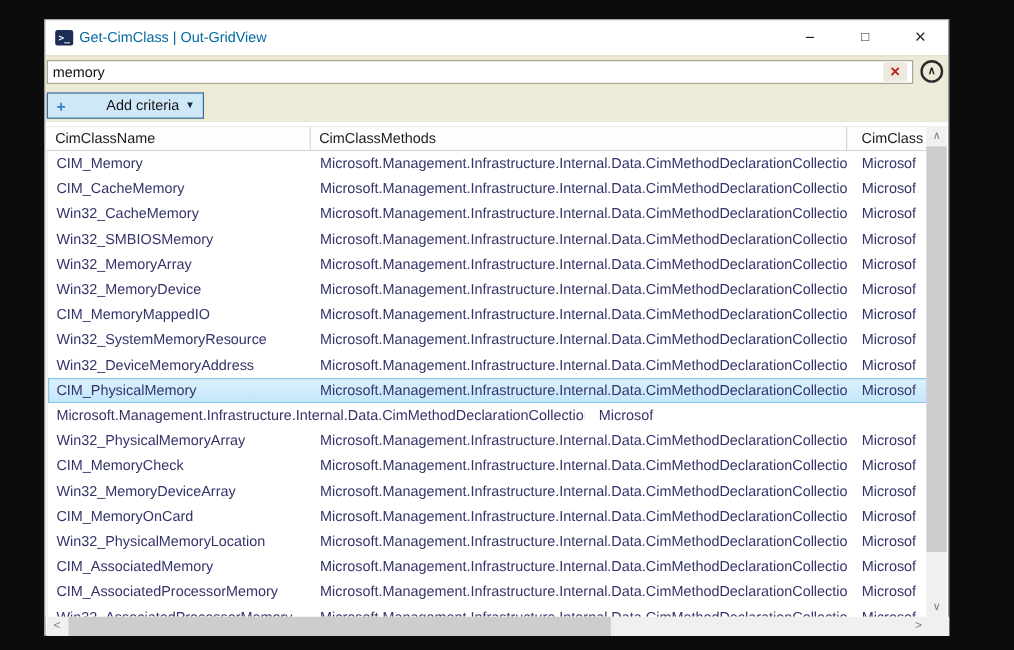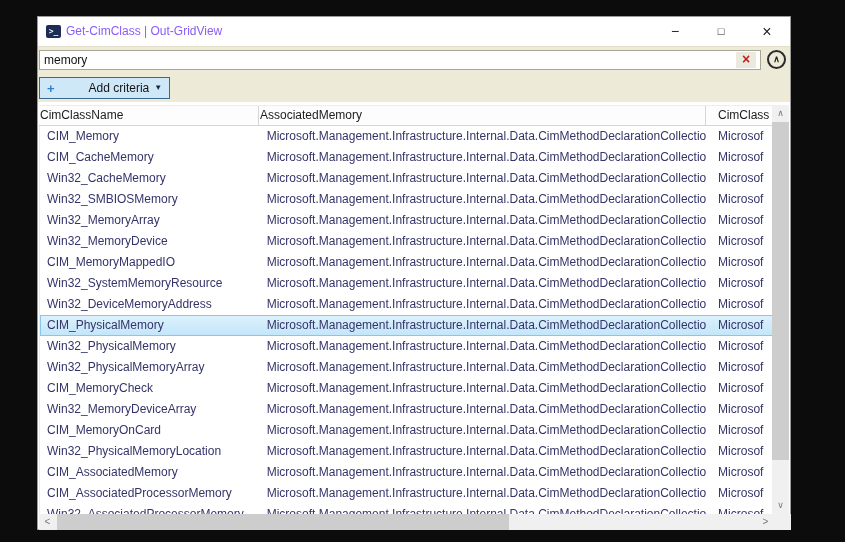--- a/index.html
+++ b/index.html
@@ -12,21 +12,21 @@
   }
 
   
   .titlebar { position:absolute; left:0; top:0; width:100%; height:29px; background:#ffffff; }
   .ps-icon {
     position:absolute; left:8px; top:8px; width:15px; height:13px;
     background:#1d2c55; border-radius:2px; color:#eaf2ff;
     font-size:8px; font-weight:bold; line-height:13px; text-align:center;
     font-family:"DejaVu Sans Mono", monospace;
   }
-  .title-text { position:absolute; left:28px; top:7px; font-size:12px; color:#8b5cf6; white-space:nowrap; }
+  .title-text { position:absolute; left:28px; top:7px; font-size:12px; color:#0369a1; white-space:nowrap; }
   .caption-btn {
     position:absolute; top:0; width:46px; height:29px; text-align:center;
     line-height:29px; color:#222; font-size:13px;
   }
   .btn-min { right:92px; font-size:14px; }
   .btn-max { right:46px; font-size:11px; }
   .btn-close { right:0; font-size:16px; }
 
   
   .filterpanel { position:absolute; left:0; top:29px; width:100%; height:56px; background:#eeead8; border-top:1px solid #e2decb; }
@@ -54,21 +54,21 @@
   .add-label { color:#141414; font-size:12px;margin-left:29px; }
   .add-caret { color:#16293a; font-size:8px; line-height:1; }
 
   
   .gridarea { position:absolute; left:0; top:85px; width:100%; height:412px; background:#ffffff; }
   .grid-header {
     position:absolute; left:1px; top:3px; width:734px; height:21px;
     display:flex; background:#fdfdfd; border-bottom:1px solid #d6d6d6; border-top:1px solid #ededed;
   }
   .hcell {
-    font-size:12px; color:#1c1c1c; line-height:19px; padding-left:1px;
+    font-size:12px; color:#1c1c1c; line-height:19px; padding-left:7px;
     border-right:1px solid #d6d6d6; white-space:nowrap; overflow:hidden;
   }
   .hcell.c1 { width:220px; }
   .hcell.c2 { width:447px; }
   .hcell.c3 { width:67px; border-right:none; padding-left:12px; }
 
   .grid-rows { position:absolute; left:1px; top:24px; width:734px; height:388px; overflow:hidden; border-left:1px solid #ececec; }
   .grid-row { display:flex; height:21px; background:#ffffff;align-items:flex-end; }
   .grid-row.selected {
     background:linear-gradient(#ddf1fd,#c2e6fa);
@@ -116,21 +116,21 @@
     <div class="add-criteria">
       <span class="add-plus">+</span>
       <span class="add-label">Add criteria</span>
       <span class="add-caret">▼</span>
     </div>
   </div>
 
   <div class="gridarea">
     <div class="grid-header">
       <div class="hcell c1">CimClassName</div>
-      <div class="hcell c2">AssociatedMemory</div>
+      <div class="hcell c2">CimClassMethods</div>
       <div class="hcell c3">CimClass</div>
     </div>
 
     <div class="grid-rows">
         <div class="grid-row">
           <div class="cell c1">CIM_Memory</div>
           <div class="cell c2">Microsoft.Management.Infrastructure.Internal.Data.CimMethodDeclarationCollection</div>
           <div class="cell c3">Microsof</div>
         </div>
         <div class="grid-row">
@@ -172,21 +172,20 @@
           <div class="cell c1">Win32_DeviceMemoryAddress</div>
           <div class="cell c2">Microsoft.Management.Infrastructure.Internal.Data.CimMethodDeclarationCollection</div>
           <div class="cell c3">Microsof</div>
         </div>
         <div class="grid-row selected">
           <div class="cell c1">CIM_PhysicalMemory</div>
           <div class="cell c2">Microsoft.Management.Infrastructure.Internal.Data.CimMethodDeclarationCollection</div>
           <div class="cell c3">Microsof</div>
         </div>
         <div class="grid-row">
-          <div class="cell c1">Win32_PhysicalMemory</div>
           <div class="cell c2">Microsoft.Management.Infrastructure.Internal.Data.CimMethodDeclarationCollection</div>
           <div class="cell c3">Microsof</div>
         </div>
         <div class="grid-row">
           <div class="cell c1">Win32_PhysicalMemoryArray</div>
           <div class="cell c2">Microsoft.Management.Infrastructure.Internal.Data.CimMethodDeclarationCollection</div>
           <div class="cell c3">Microsof</div>
         </div>
         <div class="grid-row">
           <div class="cell c1">CIM_MemoryCheck</div>

